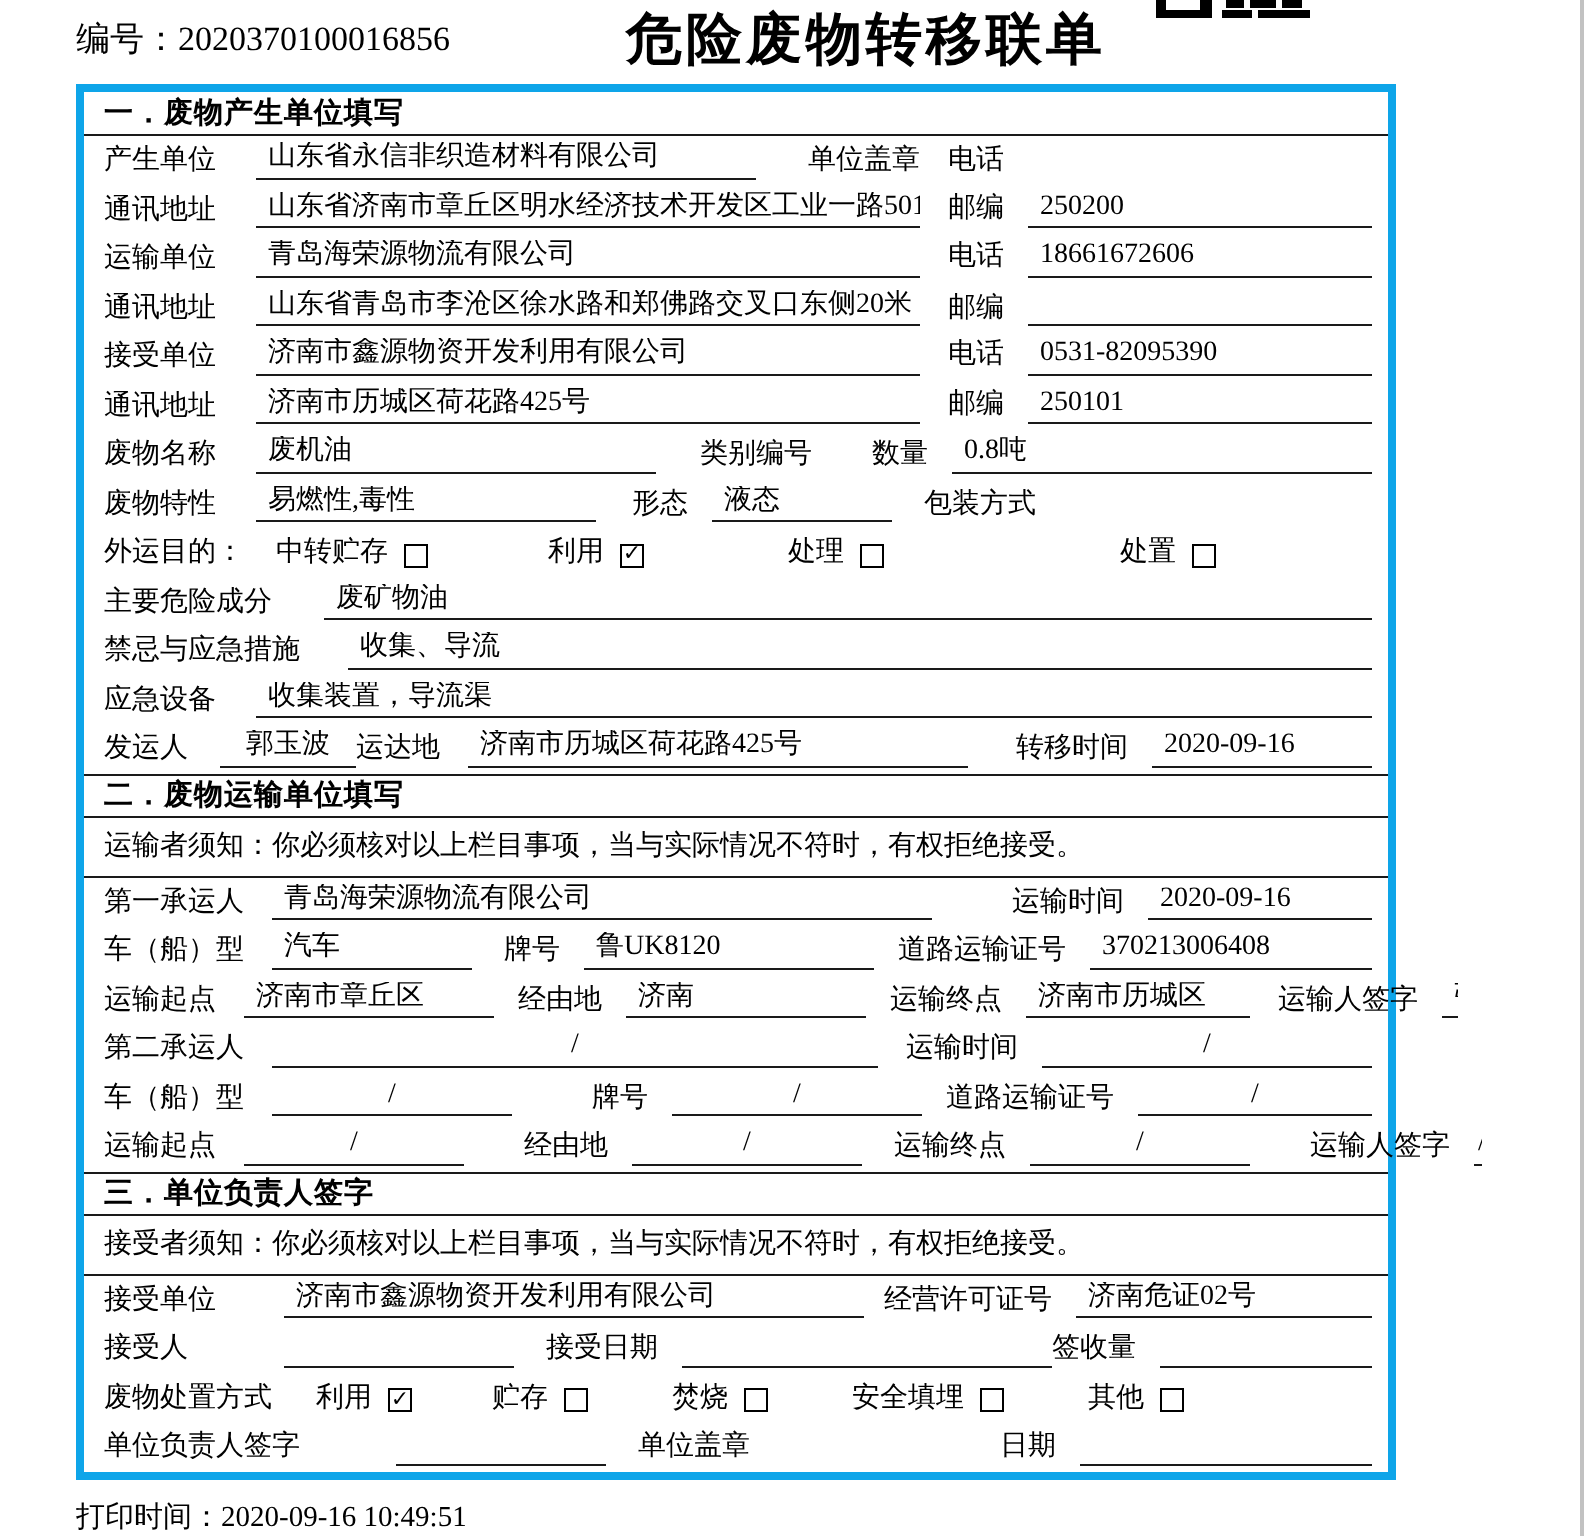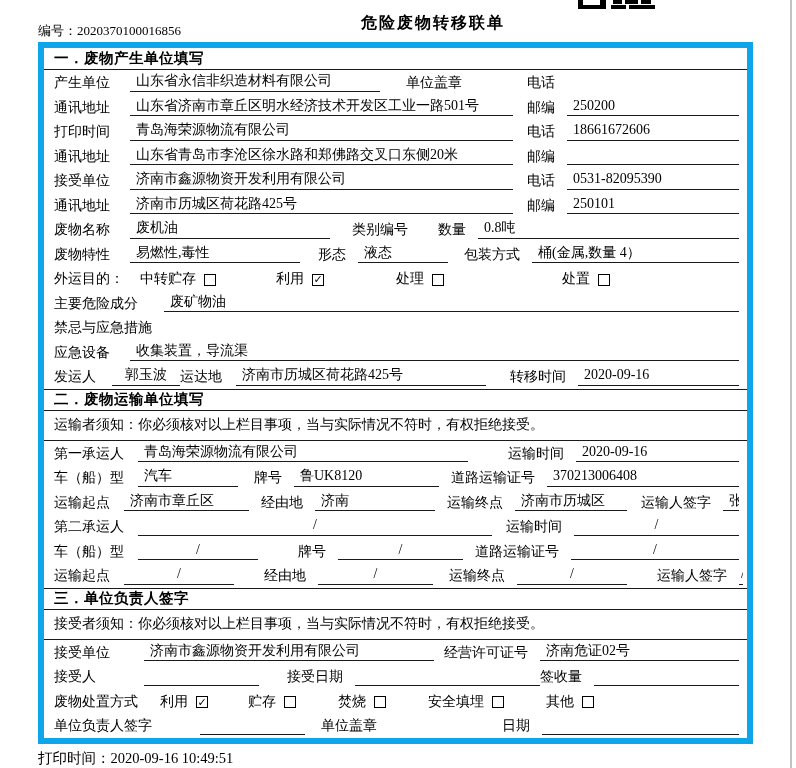--- a/index.html
+++ b/index.html
@@ -4,28 +4,28 @@
 <style>
   * { margin:0; padding:0; box-sizing:border-box; }
   html,body { background:#ffffff; }
   body {
     width:796px; height:768px; position:relative; overflow:hidden;
     font-family:"Liberation Serif","DejaVu Serif",serif;
     color:#000;
   }
   .page-edge { position:absolute; left:790px; top:0; width:2px; height:768px; background:#c2c2c2; }
 
-  .doc-number { position:absolute; left:38px; top:22px; font-size:13px; white-space:nowrap; }
+  .doc-number { position:absolute; left:38px; top:8px; font-size:17px; white-space:nowrap; }
   .doc-title  { position:absolute; left:433px; top:1px; transform:translateX(-50%);
-                font-size:16px; font-weight:bold; letter-spacing:2px; white-space:nowrap;margin-top:12px; }
+                font-size:28px; font-weight:bold; letter-spacing:2px; white-space:nowrap; }
   .qr-frag { position:absolute; left:578px; top:0; }
 
   .main-table {
-    position:absolute; left:38px; top:42px; width:715px;
-    border:6px solid #0ea5e9; background:#fff;
+    position:absolute; left:38px; top:42px; width:660px;
+    border:4px solid #0ea5e9; background:#fff;
     display:flex; flex-direction:column;
   }
   .sec {
     height:22px; display:flex; align-items:center; padding-left:10px;
     font-weight:bold; font-size:14.5px; border-bottom:1.5px solid #1a1a1a;
     letter-spacing:0.5px;
   }
   .sec.bt { border-top:1.5px solid #1a1a1a; }
   .notice {
     height:30px; display:flex; align-items:center; padding-left:10px;
@@ -36,21 +36,21 @@
     padding:0 8px 3px 10px; font-size:14px; line-height:1.15;
   }
   .lbl { white-space:nowrap; flex-shrink:0; }
   .lbl4 { width:76px; }
   .val {
     border-bottom:1px solid #1a1a1a; white-space:nowrap;
     padding:0 2px 1px 6px; overflow:hidden; flex-shrink:0; min-height:16px;
   }
   .fill { flex:1 1 0; min-width:0; }
   .c { text-align:center; padding-left:2px; }
-  .rcol { display:flex; align-items:flex-end; width:212px; flex-shrink:0; margin-left:auto; }
+  .rcol { display:flex; align-items:center; width:212px; flex-shrink:0; margin-left:auto; }
   .rcol .lbl { margin-right:12px; }
   .cb {
     width:12px; height:12px; border:1.5px solid #000; flex-shrink:0;
     margin:0 0 2px 8px; display:flex; align-items:center; justify-content:center;
     font-size:11px; line-height:1;
   }
   .footer { position:absolute; left:38px; top:749px; font-size:14.5px; white-space:nowrap; }
 </style>
 </head>
 <body>
@@ -88,21 +88,21 @@
   <div class="row">
     <span class="lbl lbl4">通讯地址</span>
     <span class="val fill" style="margin-right:14px">山东省济南市章丘区明水经济技术开发区工业一路501号</span>
     <span class="rcol">
       <span class="lbl">邮编</span>
       <span class="val fill">250200</span>
     </span>
   </div>
 
   <div class="row">
-    <span class="lbl lbl4">打印时间</span>
+    <span class="lbl lbl4">运输单位</span>
     <span class="val fill" style="margin-right:14px">青岛海荣源物流有限公司</span>
     <span class="rcol">
       <span class="lbl">电话</span>
       <span class="val fill">18661672606</span>
     </span>
   </div>
 
   <div class="row">
     <span class="lbl lbl4">通讯地址</span>
     <span class="val fill" style="margin-right:14px">山东省青岛市李沧区徐水路和郑佛路交叉口东侧20米</span>
@@ -137,21 +137,20 @@
     <span class="lbl" style="margin-left:18px;margin-right:12px">数量</span>
     <span class="val fill">0.8吨</span>
   </div>
 
   <div class="row">
     <span class="lbl lbl4">废物特性</span>
     <span class="val" style="width:170px">易燃性,毒性</span>
     <span class="lbl" style="margin-left:18px;margin-right:12px">形态</span>
     <span class="val" style="width:90px">液态</span>
     <span class="lbl" style="margin-left:16px;margin-right:12px">包装方式</span>
-    <span class="val fill">桶(金属,数量 4）</span>
   </div>
 
   <div class="row">
     <span class="lbl">外运目的：</span>
     <span class="lbl" style="margin-left:16px">中转贮存</span>
     <span class="cb"></span>
     <span class="lbl" style="margin-left:60px">利用</span>
     <span class="cb">
         <span>✓</span>
       </span>
@@ -161,20 +160,21 @@
     <span class="cb"></span>
   </div>
 
   <div class="row">
     <span class="lbl" style="width:110px">主要危险成分</span>
     <span class="val fill">废矿物油</span>
   </div>
 
   <div class="row">
     <span class="lbl" style="width:122px">禁忌与应急措施</span>
+    <span class="val fill">收集、导流</span>
   </div>
 
   <div class="row">
     <span class="lbl lbl4">应急设备</span>
     <span class="val fill">收集装置，导流渠</span>
   </div>
 
   <div class="row">
     <span class="lbl" style="margin-right:16px">发运人</span>
     <span class="val c" style="width:68px">郭玉波</span>
@@ -247,21 +247,21 @@
   <div class="row">
     <span class="lbl" style="width:90px">接受单位</span>
     <span class="val" style="width:290px">济南市鑫源物资开发利用有限公司</span>
     <span class="lbl" style="margin-left:10px;margin-right:12px">经营许可证号</span>
     <span class="val fill">济南危证02号</span>
   </div>
 
   <div class="row">
     <span class="lbl" style="width:90px">接受人</span>
     <span class="val" style="width:115px"></span>
-    <span class="lbl" style="margin-left:28px;margin-right:12px">接受日期</span>
+    <span class="lbl" style="margin-left:16px;margin-right:12px">接受日期</span>
     <span class="val" style="width:185px"></span>
     <span class="lbl" style="margin-right:12px">签收量</span>
     <span class="val fill"></span>
   </div>
 
   <div class="row">
     <span class="lbl">废物处置方式</span>
     <span class="lbl" style="margin-left:22px">利用</span>
     <span class="cb">
         <span>✓</span>

